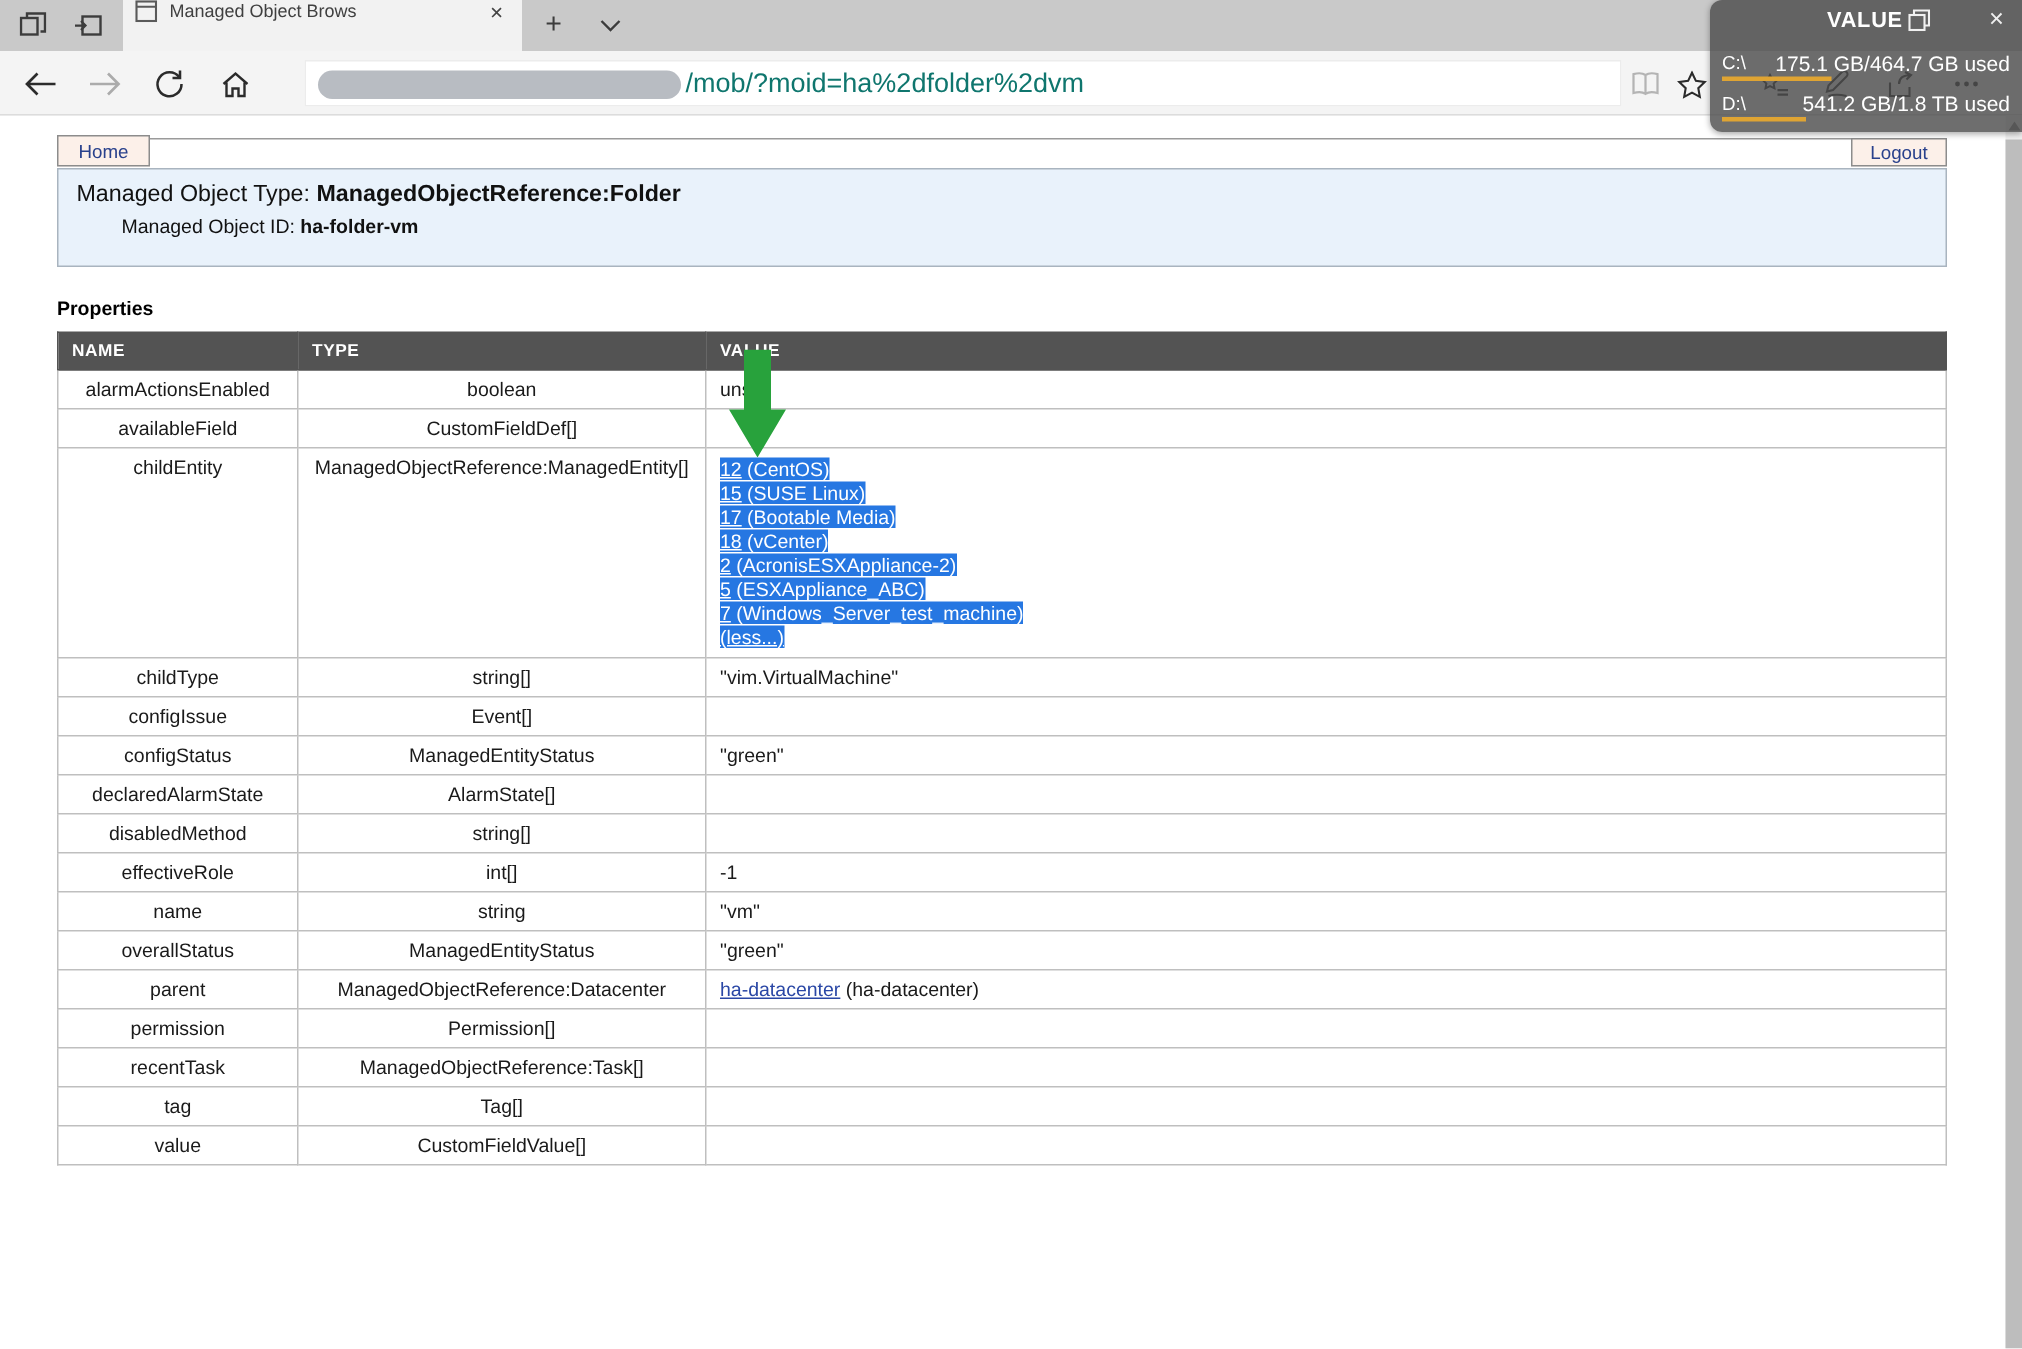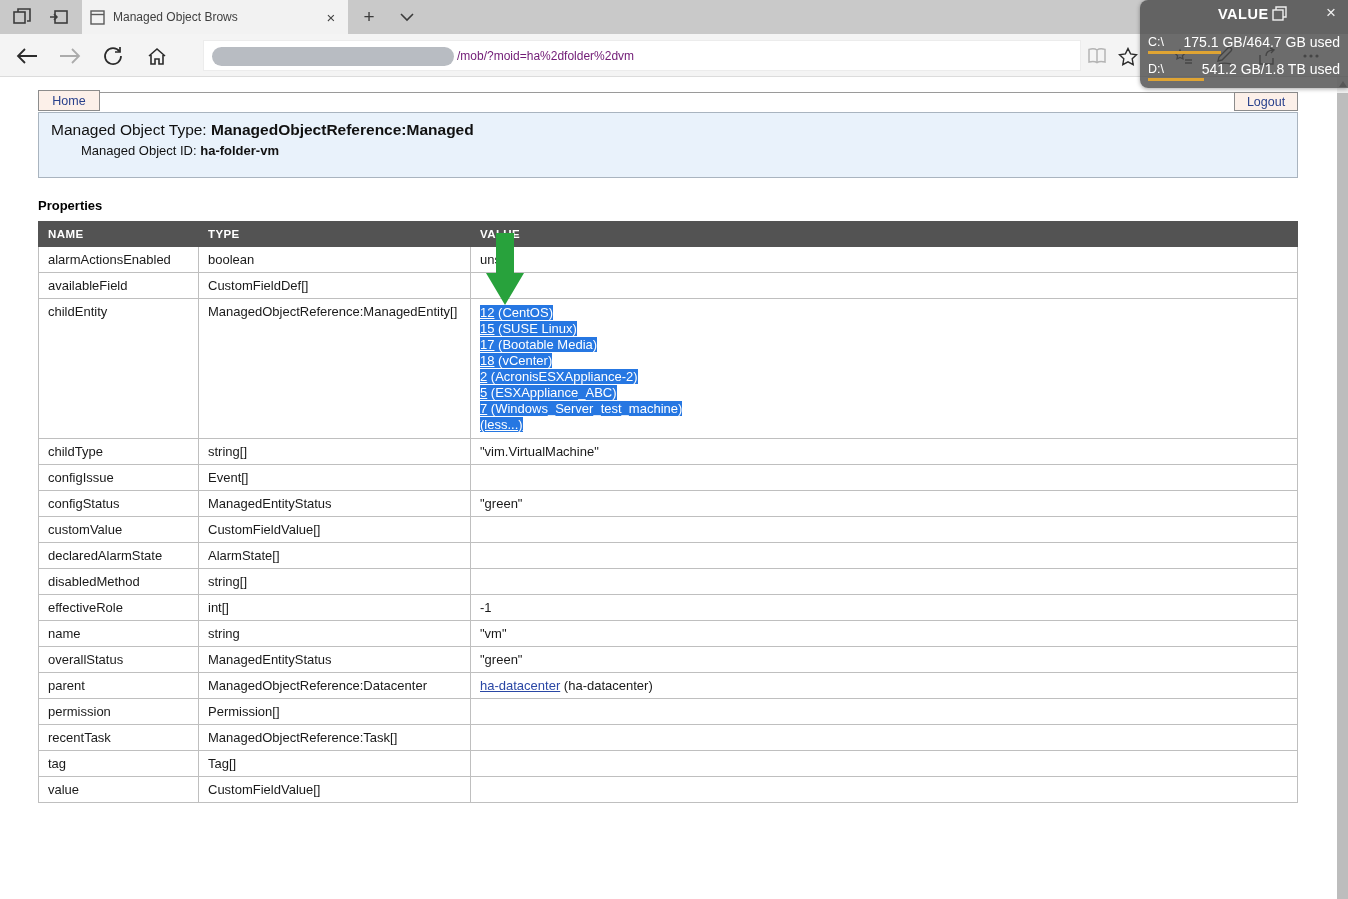--- a/index.html
+++ b/index.html
@@ -3,31 +3,31 @@
 <meta charset="utf-8">
 <style>
   * { margin:0; padding:0; box-sizing:border-box; }
   html,body { width:1348px; height:899px; overflow:hidden; }
   body { font-family:"Liberation Sans", sans-serif; background:#fff; position:relative; }
 
   
   .tab-bar { position:absolute; left:0; top:0; width:1348px; height:34px; background:#c9c9c9; }
   .tabbar-btn { position:absolute; top:0; height:34px; display:flex; align-items:center; justify-content:center; color:#3c3c3c; }
   .active-tab { position:absolute; left:82px; top:0; width:266px; height:34px; background:#f2f2f2;
-                display:flex; align-items:center; padding:0 8px; gap:8px; }
+                display:flex; padding:0 8px; gap:8px; }
   .tab-title { font-size:12px; color:#404040; white-space:nowrap; overflow:hidden; flex:1; }
   .tab-close { font-size:15px; color:#444; width:18px; text-align:center; cursor:default; }
   .newtab-btn { left:352px; width:34px; font-size:19px; font-weight:400; }
   .tablist-btn { left:390px; width:34px; }
 
   .nav-bar { position:absolute; left:0; top:34px; width:1348px; height:43px; background:#f4f4f4; border-bottom:1px solid #dcdcdc; }
   .nav-icon { position:absolute; top:7px; width:30px; height:30px; display:flex; align-items:center; justify-content:center; }
   .url-bar { position:absolute; left:203px; top:6px; width:878px; height:31px; background:#fff; border:1px solid #ececec; display:flex; align-items:center; }
   .url-redaction { position:absolute; left:8px; top:6px; width:242px; height:19px; background:#b8bcc2; border-radius:10px; }
-  .url-text { position:absolute; left:253px; font-size:12px; color:#701a75; white-space:nowrap; }
+  .url-text { position:absolute; left:253px; font-size:18px; color:#0f766e; white-space:nowrap; }
 
   
   .disks-widget { position:absolute; left:1140px; top:0; width:208px; height:88px; z-index:30;
                   background:rgba(74,74,74,0.80); border-radius:8px 0 0 8px; color:#fff; box-shadow:0 1px 4px rgba(0,0,0,.35); }
   .disks-titlebar { position:relative; height:28px; }
   .disks-title { position:absolute; left:78px; top:6px; font-size:14.5px; font-weight:bold; letter-spacing:.5px; }
   .disks-cascade { position:absolute; left:132px; top:6px; width:16px; height:16px; }
   .disks-close { position:absolute; left:182px; top:3px; font-size:17px; color:#f0f0f0; width:18px; text-align:center; }
   .disk-row { position:relative; height:27px; margin:0 8px; display:flex; align-items:center; justify-content:space-between; }
   .disk-drive { font-size:12.5px; }
@@ -54,21 +54,21 @@
   .header-line1 b, .header-line2 b { font-weight:bold; }
   .header-line2 { font-size:13px; color:#111; margin:4px 0 0 30px; }
 
   .props-heading { margin-top:20px; font-size:13px; font-weight:bold; color:#000; }
 
   table.props { margin-top:8px; width:1260px; border-collapse:collapse; table-layout:fixed; }
   table.props th { background:#535353; color:#fff; font-size:11.5px; font-weight:bold; text-align:left;
                    padding:6px 9px; letter-spacing:.4px; border:1px solid #535353; }
   table.props td { border:1px solid #bfbfbf; font-size:13px; color:#1a1a1a; padding:5px 9px; vertical-align:top; }
   col.c1 { width:160px; } col.c2 { width:272px; }
-  td.c-name, td.c-type { text-align:left; }
+  td.c-name, td.c-type { text-align:center; }
   td.c-type { overflow-wrap:anywhere; }
   td.c-value { text-align:left; }
   .mob-link { color:#2a47a5; text-decoration:underline; cursor:pointer; }
   .sel-line { display:inline-block; background:var(--selection,#2677e2); color:#fff; padding:0 3px 1px 1px; margin:1px 0; }
   .sel-link { text-decoration:underline; color:#fff; cursor:pointer; }
   .sel-rest { color:#fff; }
   .sel-stack .sel-line { display:table; }
 
   .annotation-arrow { position:absolute; left:448px; top:143px; width:38px; height:72px; z-index:8; }
 
@@ -199,21 +199,21 @@
 </div>
 
 <div class="page">
   <div class="mob-tab-strip">
     <div class="mob-rule"></div>
     <div class="mob-tab home-tab">Home</div>
     <div class="mob-tab logout-tab">Logout</div>
   </div>
 
   <div class="header-box">
-    <div class="header-line1"><span>Managed Object Type: </span><b>ManagedObjectReference:Managed</b></div>
+    <div class="header-line1"><span>Managed Object Type: </span><b>ManagedObjectReference:Folder</b></div>
     <div class="header-line2"><span>Managed Object ID: </span><b>ha-folder-vm</b></div>
   </div>
 
   <div class="props-heading">Properties</div>
 
   <table class="props">
     <colgroup>
         <col class="c1">
         <col class="c2">
         <col class="c3">
@@ -282,25 +282,20 @@
           <td class="c-name">configIssue</td>
           <td class="c-type">Event​[]</td>
           <td class="c-value"></td>
         </tr>
         <tr>
           <td class="c-name">configStatus</td>
           <td class="c-type">ManagedEntityStatus</td>
           <td class="c-value">"green"</td>
         </tr>
         <tr>
-          <td class="c-name">customValue</td>
-          <td class="c-type">CustomFieldValue​[]</td>
-          <td class="c-value"></td>
-        </tr>
-        <tr>
           <td class="c-name">declaredAlarmState</td>
           <td class="c-type">AlarmState​[]</td>
           <td class="c-value"></td>
         </tr>
         <tr>
           <td class="c-name">disabledMethod</td>
           <td class="c-type">string​[]</td>
           <td class="c-value"></td>
         </tr>
         <tr>

